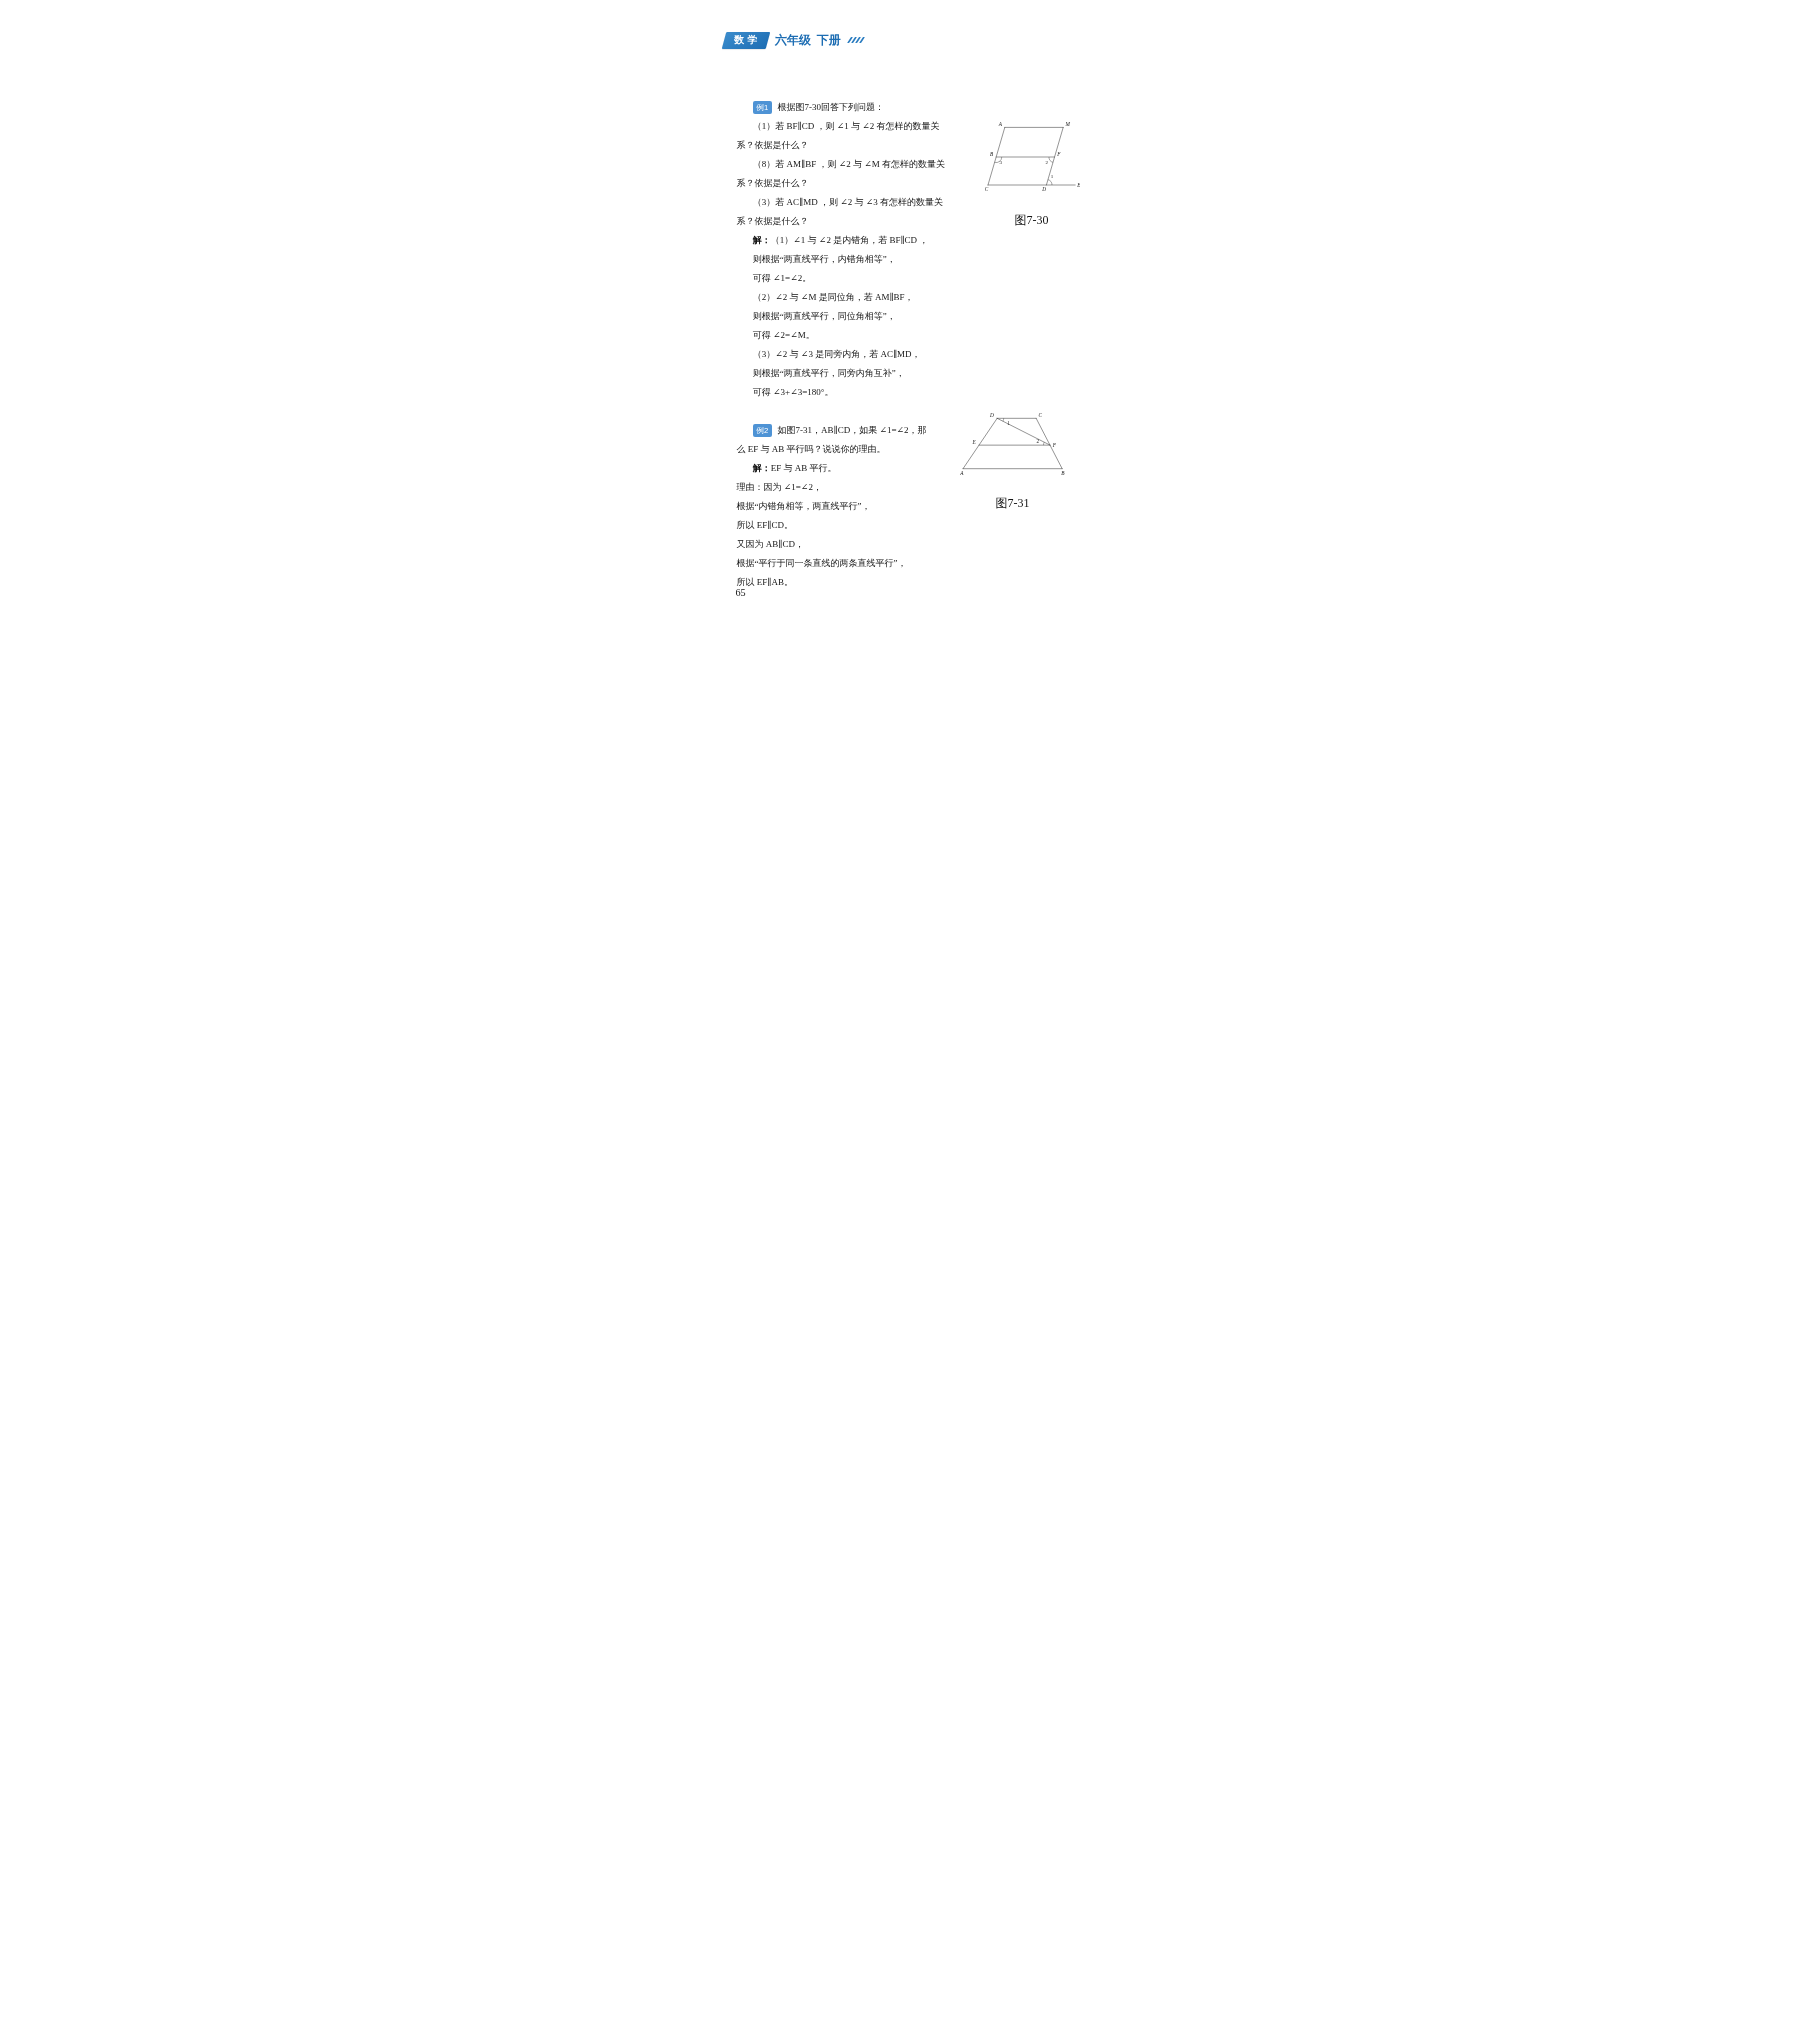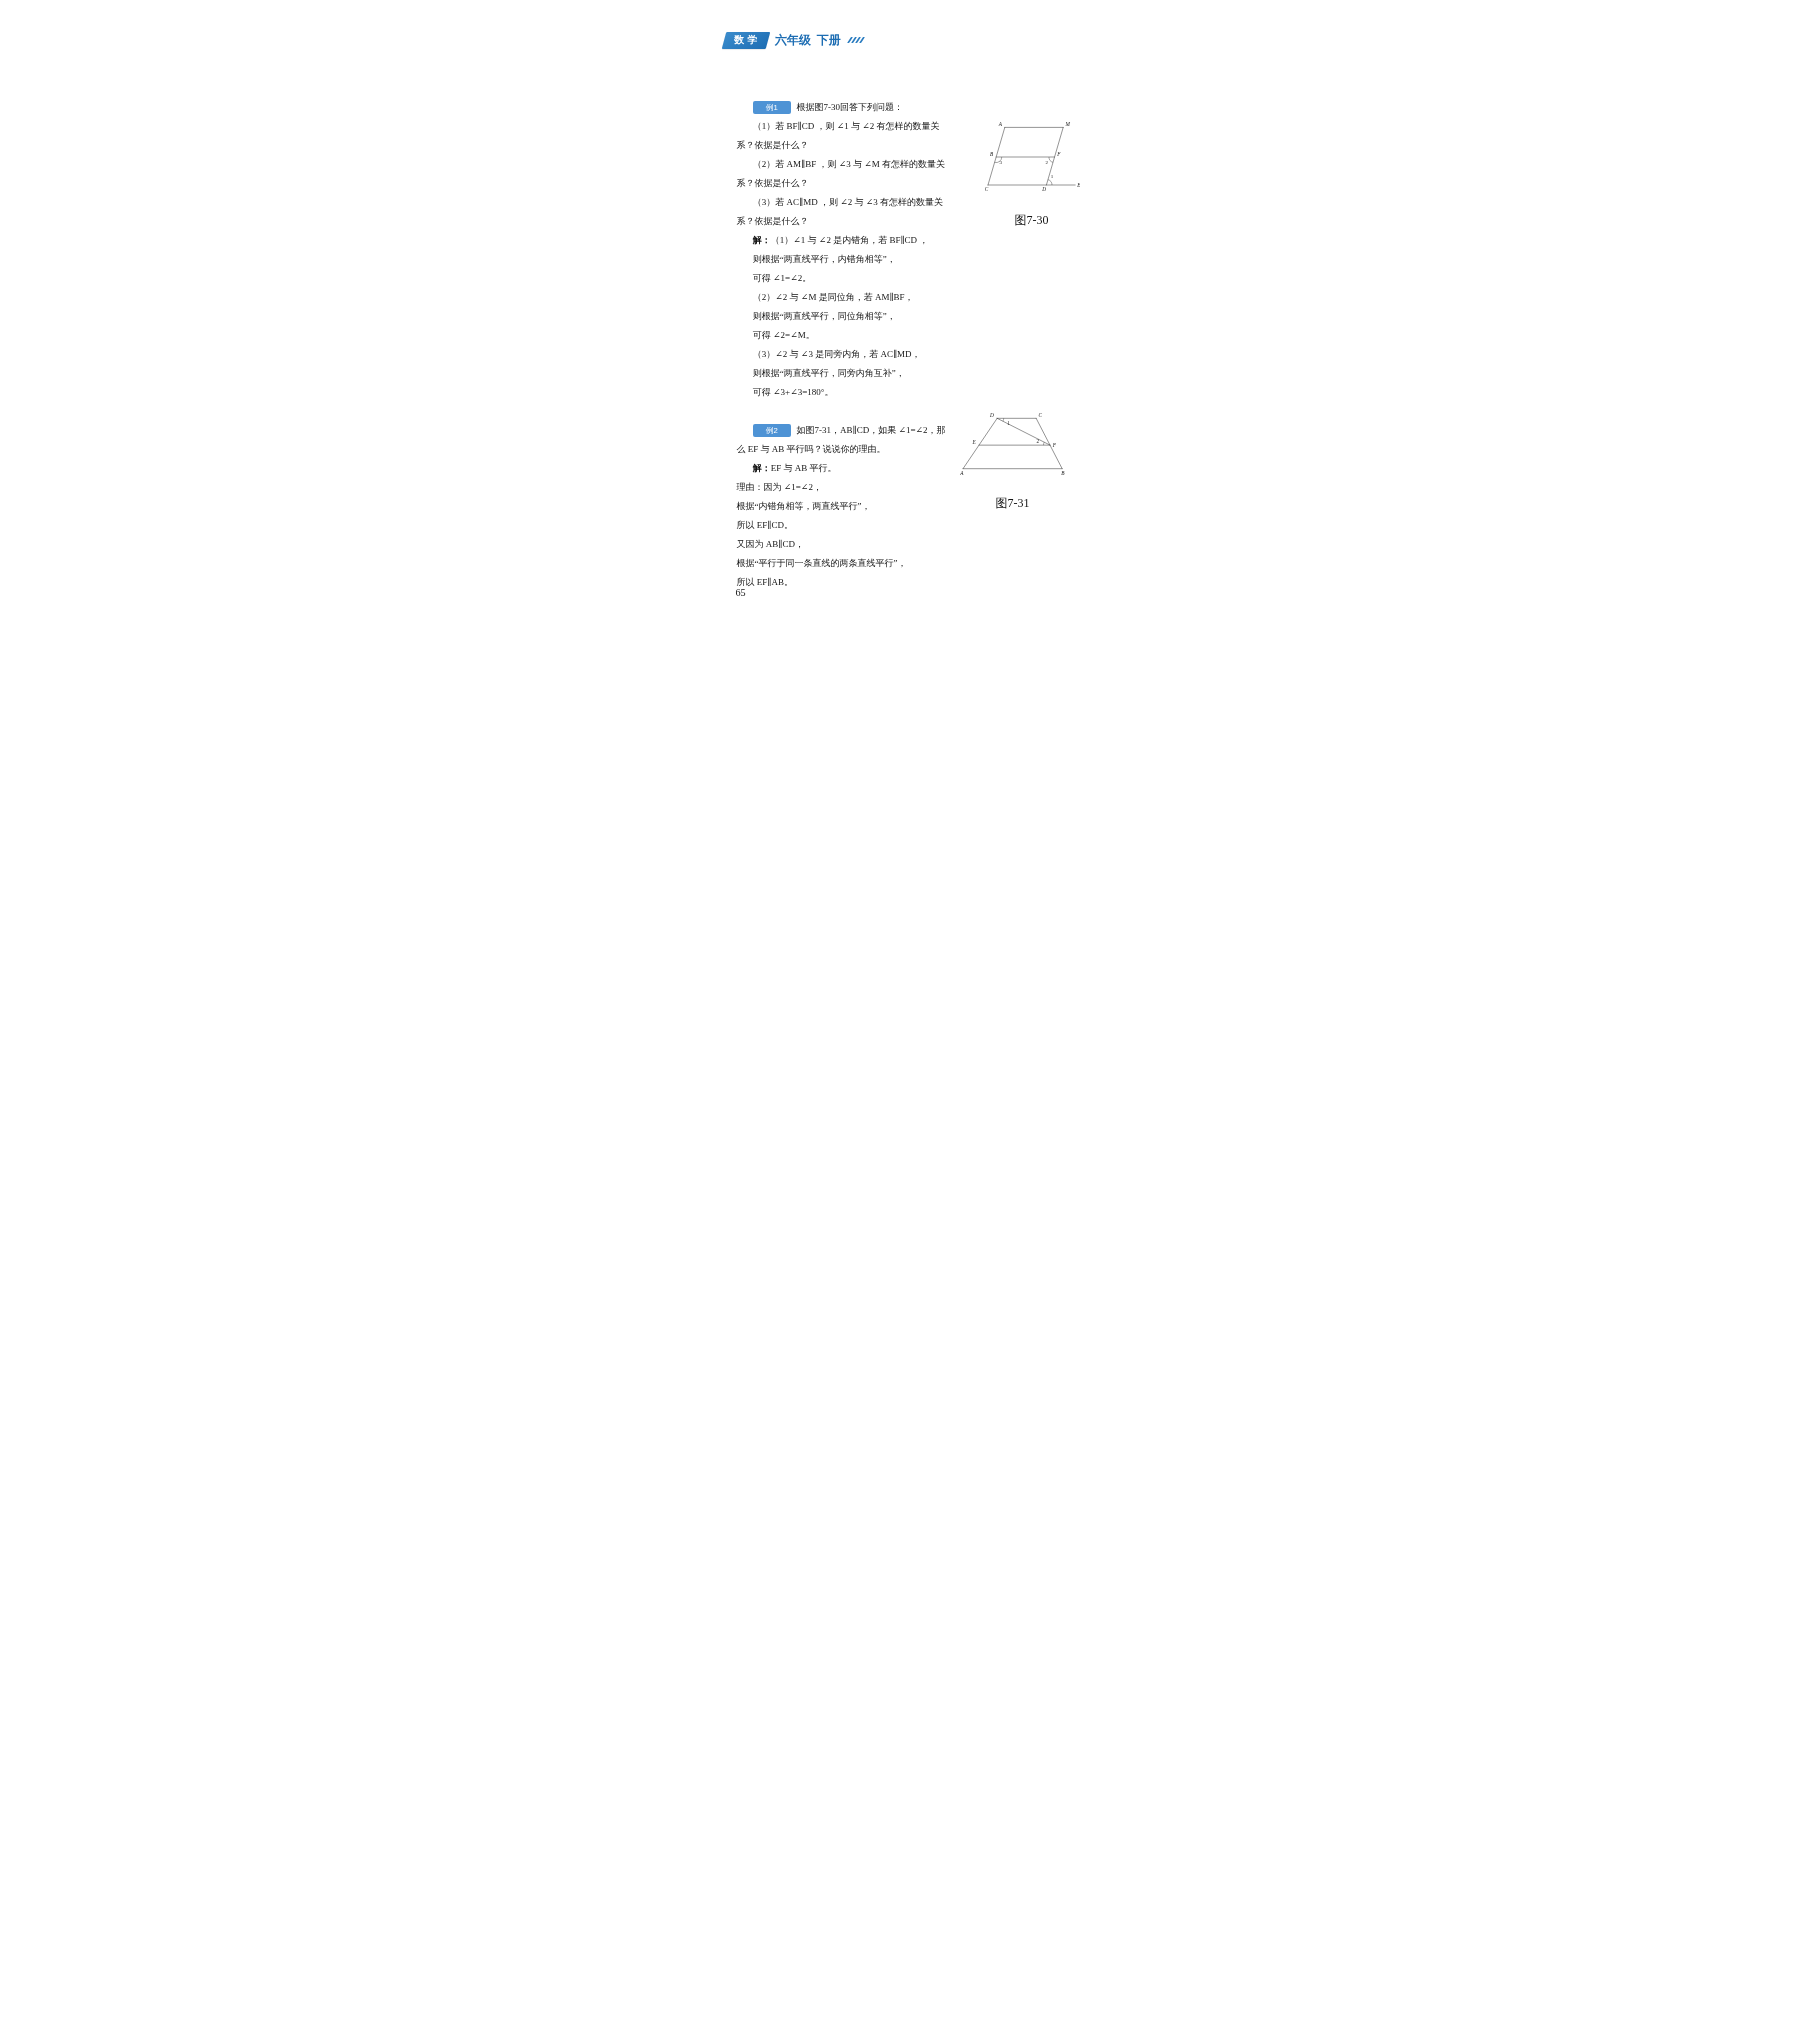--- a/index.html
+++ b/index.html
@@ -32,21 +32,21 @@
 
   
   .content { position:absolute; left:59px; top:98px; width:269px; }
   .line { height:19px; line-height:19px; font-size:9px; white-space:nowrap; }
   .line.indent { padding-left:16.3px; }
   .sol-label { font-weight:bold; }
   .gap-top { margin-top:19px; }
 
   .ex-badge {
     display:inline-flex; align-items:center; justify-content:center;
-    width:38px; height:13px; background:#4e93d5; color:#ffffff;
+    width:19px; height:13px; background:#4e93d5; color:#ffffff;
     font-family:"Liberation Sans","DejaVu Sans",sans-serif; font-size:7.7px;
     border-radius:2px; margin-right:5.7px; vertical-align:middle; position:relative; top:-0.8px;
   }
 
   
   .figure { position:absolute; text-align:center; }
   .fig-30 { left:306px; top:121px; width:96px; }
   .fig-31 { left:278px; top:411px; width:114px; }
   .figure svg { display:block; margin:0 auto; }
   .figure .geo { stroke:#333333; stroke-width:1.3; fill:none; stroke-linecap:round; }
@@ -76,21 +76,21 @@
       </span>
   </header>
 
   <main class="content">
 
     <div class="line indent">
       <span class="ex-badge">例1</span><span>根据图7-30回答下列问题：</span>
     </div>
     <div class="line indent">（1）若 BF∥CD ，则 ∠1 与 ∠2 有怎样的数量关</div>
     <div class="line">系？依据是什么？</div>
-    <div class="line indent">（2）若 AM∥BF ，则 ∠3 与 ∠M 有怎样的数量关</div>
+    <div class="line indent">（8）若 AM∥BF ，则 ∠2 与 ∠M 有怎样的数量关</div>
     <div class="line">系？依据是什么？</div>
     <div class="line indent">（3）若 AC∥MD ，则 ∠2 与 ∠3 有怎样的数量关</div>
     <div class="line">系？依据是什么？</div>
 
     <div class="line indent">
       <b class="sol-label">解：</b><span>（1）∠1 与 ∠2 是内错角，若 BF∥CD ，</span>
     </div>
     <div class="line indent">则根据“两直线平行，内错角相等”，</div>
     <div class="line indent">可得 ∠1=∠2。</div>
     <div class="line indent">（2）∠2 与 ∠M 是同位角，若 AM∥BF，</div>

